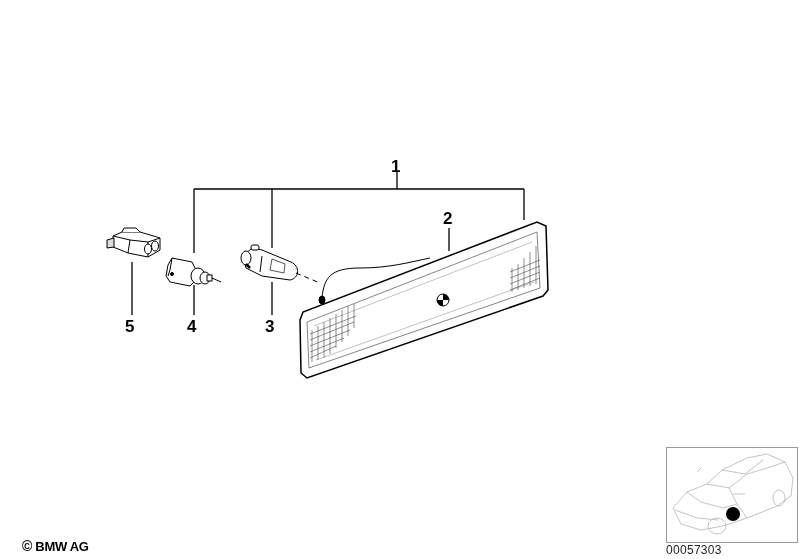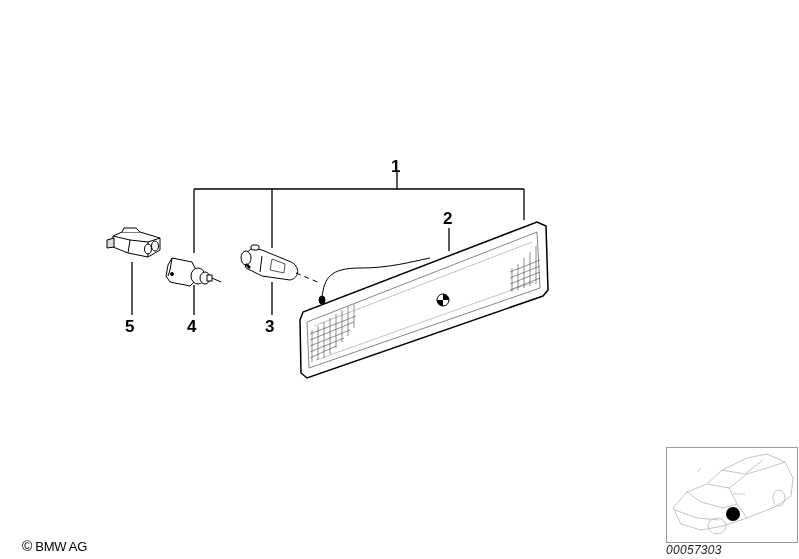--- a/index.html
+++ b/index.html
@@ -1,23 +1,23 @@
 <!DOCTYPE html>
 <html><head>
 <meta charset="utf-8">
 <style>
   html, body { margin:0; padding:0; background:#ffffff; }
   body { width:799px; height:559px; position:relative; overflow:hidden; font-family:"Liberation Sans", sans-serif; }
   #diagram { position:absolute; left:0; top:0; width:799px; height:559px; }
   .callout { font-family:"Liberation Sans", sans-serif; font-weight:bold; font-size:17px; fill:#000; }
-  .copyright { position:absolute; left:22px; top:538px; font-size:13px; font-weight:normal; color:#000; letter-spacing:-0.3px; }
+  .copyright { position:absolute; left:22px; top:538px; font-size:13px; font-weight:bold; color:#000; letter-spacing:-0.3px; }
   .copyright .sym { font-size:14px; }
   .thumb { position:absolute; left:666px; top:447px; width:130px; height:94px; border:1px solid #9a9a9a; background:#fff; }
   .thumb svg { width:130px; height:94px; }
-  .diagram-id { position:absolute; left:666px; top:543px; font-size:12px; color:#222; letter-spacing:0.3px;font-style:italic; }
+  .diagram-id { position:absolute; left:666px; top:543px; font-size:12px; color:#222; letter-spacing:0.3px; }
 </style>
 </head>
 <body>
 
 <svg id="diagram" viewBox="0 0 799 559" xmlns="http://www.w3.org/2000/svg">
 
   <g stroke="#000" stroke-width="1.3" fill="none">
     <line x1="397" y1="172" x2="397" y2="189"></line>
     <line x1="194" y1="189" x2="524" y2="189"></line>
     <line x1="194" y1="189" x2="194" y2="253"></line>

